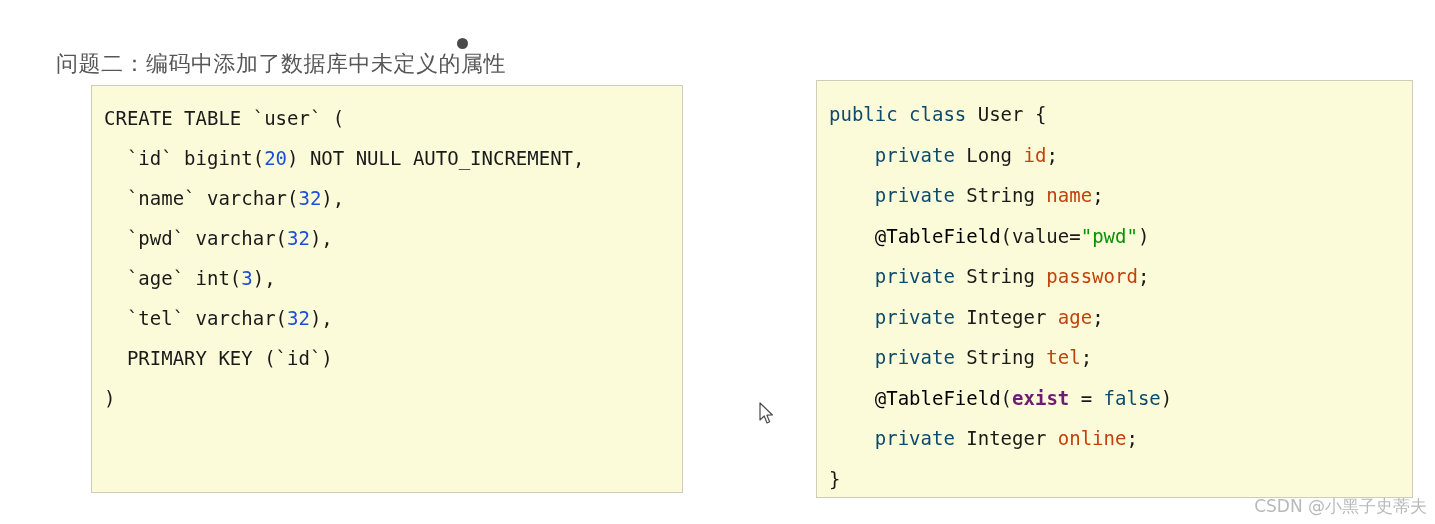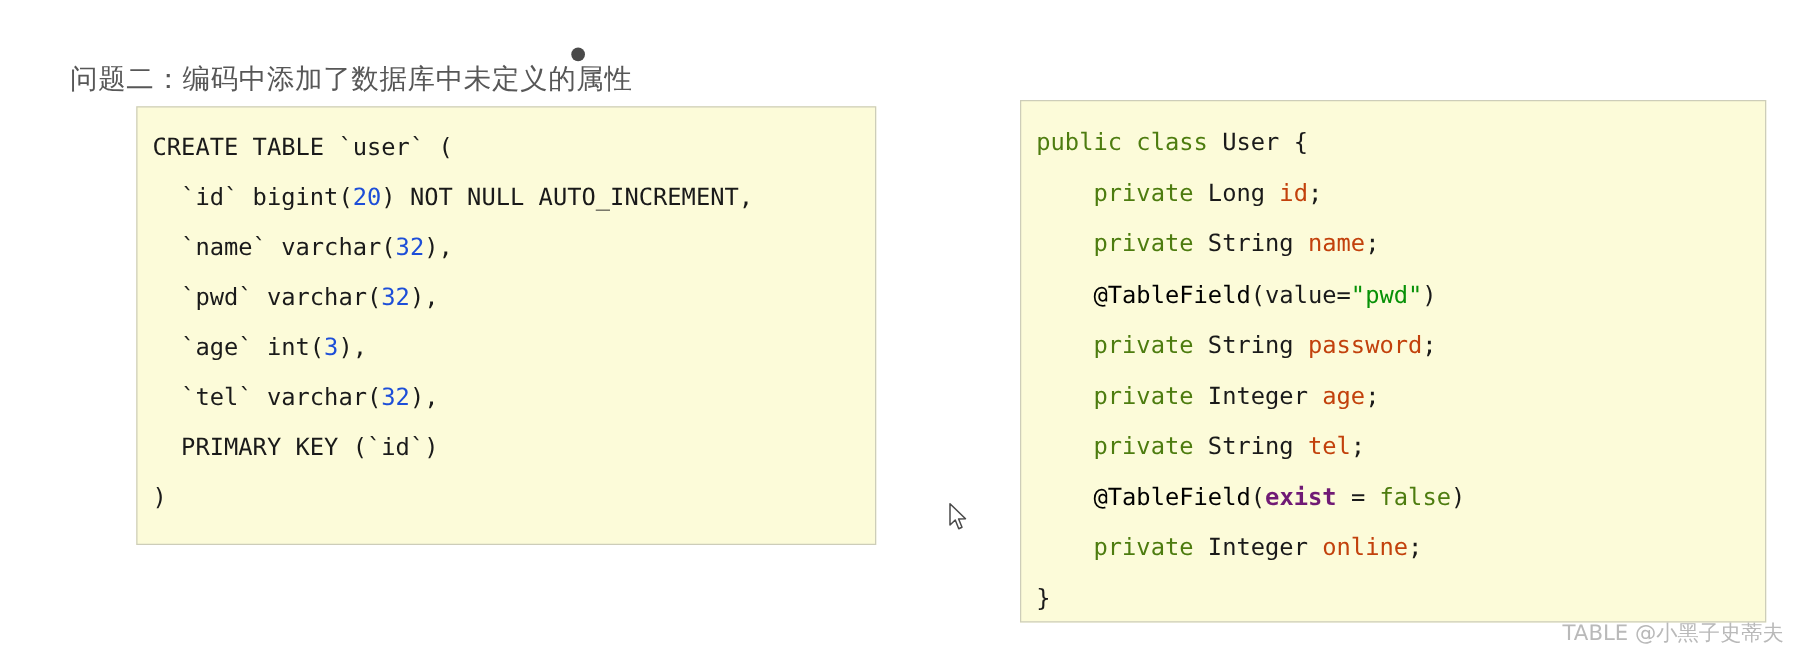--- a/index.html
+++ b/index.html
@@ -47,45 +47,45 @@
   .code-block {
     position: absolute;
     background: #fcfbd9;
     border: 1px solid #cdcdb9;
     box-sizing: border-box;
     font-family: "DejaVu Sans Mono", "Liberation Mono", monospace;
     white-space: pre;
     overflow: hidden;
   }
   #sql-block {
-    left: 109px;
+    left: 91px;
     top: 85px;
     width: 592px;
-    height: 351px;
+    height: 408px;
     padding: 12px 10px 10px 12px;
     font-size: 19px;
     line-height: 40px;
     color: #1a1a1a;
   }
   #java-block {
     left: 816px;
     top: 80px;
     width: 597px;
     height: 418px;
     padding: 13px 10px 10px 12px;
     font-size: 19px;
     line-height: 40.5px;
     color: #1a1a1a;
   }
   .code-line { display: block; height: 40px; }
   #java-block .code-line { height: 40.5px; }
 
   
   .tok-num   { color: #1d4ed8; }
-  .tok-kw    { color: #4d7c0f; }
+  .tok-kw    { color: #0c4a6e; }
   .tok-field { color: #c2410c; }
   .tok-ann   { color: #000000; }
   .tok-str   { color: #079107; }
   .tok-red   { color: #701a75; font-weight: bold; }
   .tok-plain { color: #1a1a1a; }
 
   
   .cursor {
     position: absolute;
     left: 759px;
@@ -116,13 +116,13 @@
 <div class="code-block" id="sql-block"><span class="code-line"><span class="tok-plain">CREATE TABLE `user` (</span></span><span class="code-line"><span class="tok-plain">  `id` bigint(</span><span class="tok-num">20</span><span class="tok-plain">) NOT NULL AUTO_INCREMENT,</span></span><span class="code-line"><span class="tok-plain">  `name` varchar(</span><span class="tok-num">32</span><span class="tok-plain">),</span></span><span class="code-line"><span class="tok-plain">  `pwd` varchar(</span><span class="tok-num">32</span><span class="tok-plain">),</span></span><span class="code-line"><span class="tok-plain">  `age` int(</span><span class="tok-num">3</span><span class="tok-plain">),</span></span><span class="code-line"><span class="tok-plain">  `tel` varchar(</span><span class="tok-num">32</span><span class="tok-plain">),</span></span><span class="code-line"><span class="tok-plain">  PRIMARY KEY (`id`)</span></span><span class="code-line"><span class="tok-plain">)</span></span></div>
 
 <div class="code-block" id="java-block"><span class="code-line"><span class="tok-kw">public</span><span class="tok-plain"> </span><span class="tok-kw">class</span><span class="tok-plain"> User {</span></span><span class="code-line"><span class="tok-plain">    </span><span class="tok-kw">private</span><span class="tok-plain"> Long </span><span class="tok-field">id</span><span class="tok-plain">;</span></span><span class="code-line"><span class="tok-plain">    </span><span class="tok-kw">private</span><span class="tok-plain"> String </span><span class="tok-field">name</span><span class="tok-plain">;</span></span><span class="code-line"><span class="tok-plain">    </span><span class="tok-ann">@TableField</span><span class="tok-plain">(value=</span><span class="tok-str">"pwd"</span><span class="tok-plain">)</span></span><span class="code-line"><span class="tok-plain">    </span><span class="tok-kw">private</span><span class="tok-plain"> String </span><span class="tok-field">password</span><span class="tok-plain">;</span></span><span class="code-line"><span class="tok-plain">    </span><span class="tok-kw">private</span><span class="tok-plain"> Integer </span><span class="tok-field">age</span><span class="tok-plain">;</span></span><span class="code-line"><span class="tok-plain">    </span><span class="tok-kw">private</span><span class="tok-plain"> String </span><span class="tok-field">tel</span><span class="tok-plain">;</span></span><span class="code-line"><span class="tok-plain">    </span><span class="tok-ann">@TableField</span><span class="tok-plain">(</span><span class="tok-red">exist</span><span class="tok-plain"> = </span><span class="tok-kw">false</span><span class="tok-plain">)</span></span><span class="code-line"><span class="tok-plain">    </span><span class="tok-kw">private</span><span class="tok-plain"> Integer </span><span class="tok-field">online</span><span class="tok-plain">;</span></span><span class="code-line"><span class="tok-plain">}</span></span></div>
 
 <span class="cursor">
   <svg width="16" height="24" viewBox="0 0 16 24" xmlns="http://www.w3.org/2000/svg">
     <path d="M1 1 L1 18 L5.2 14 L8 21 L10.6 19.8 L7.9 13.2 L13.4 13 Z" fill="#ffffff" stroke="#4a4a4a" stroke-width="1.2" stroke-linejoin="round"></path>
   </svg>
 </span>
 
-<div class="watermark">TABLE @小黑子史蒂夫</div>
+<div class="watermark">CSDN @小黑子史蒂夫</div>
 
 </body></html>

